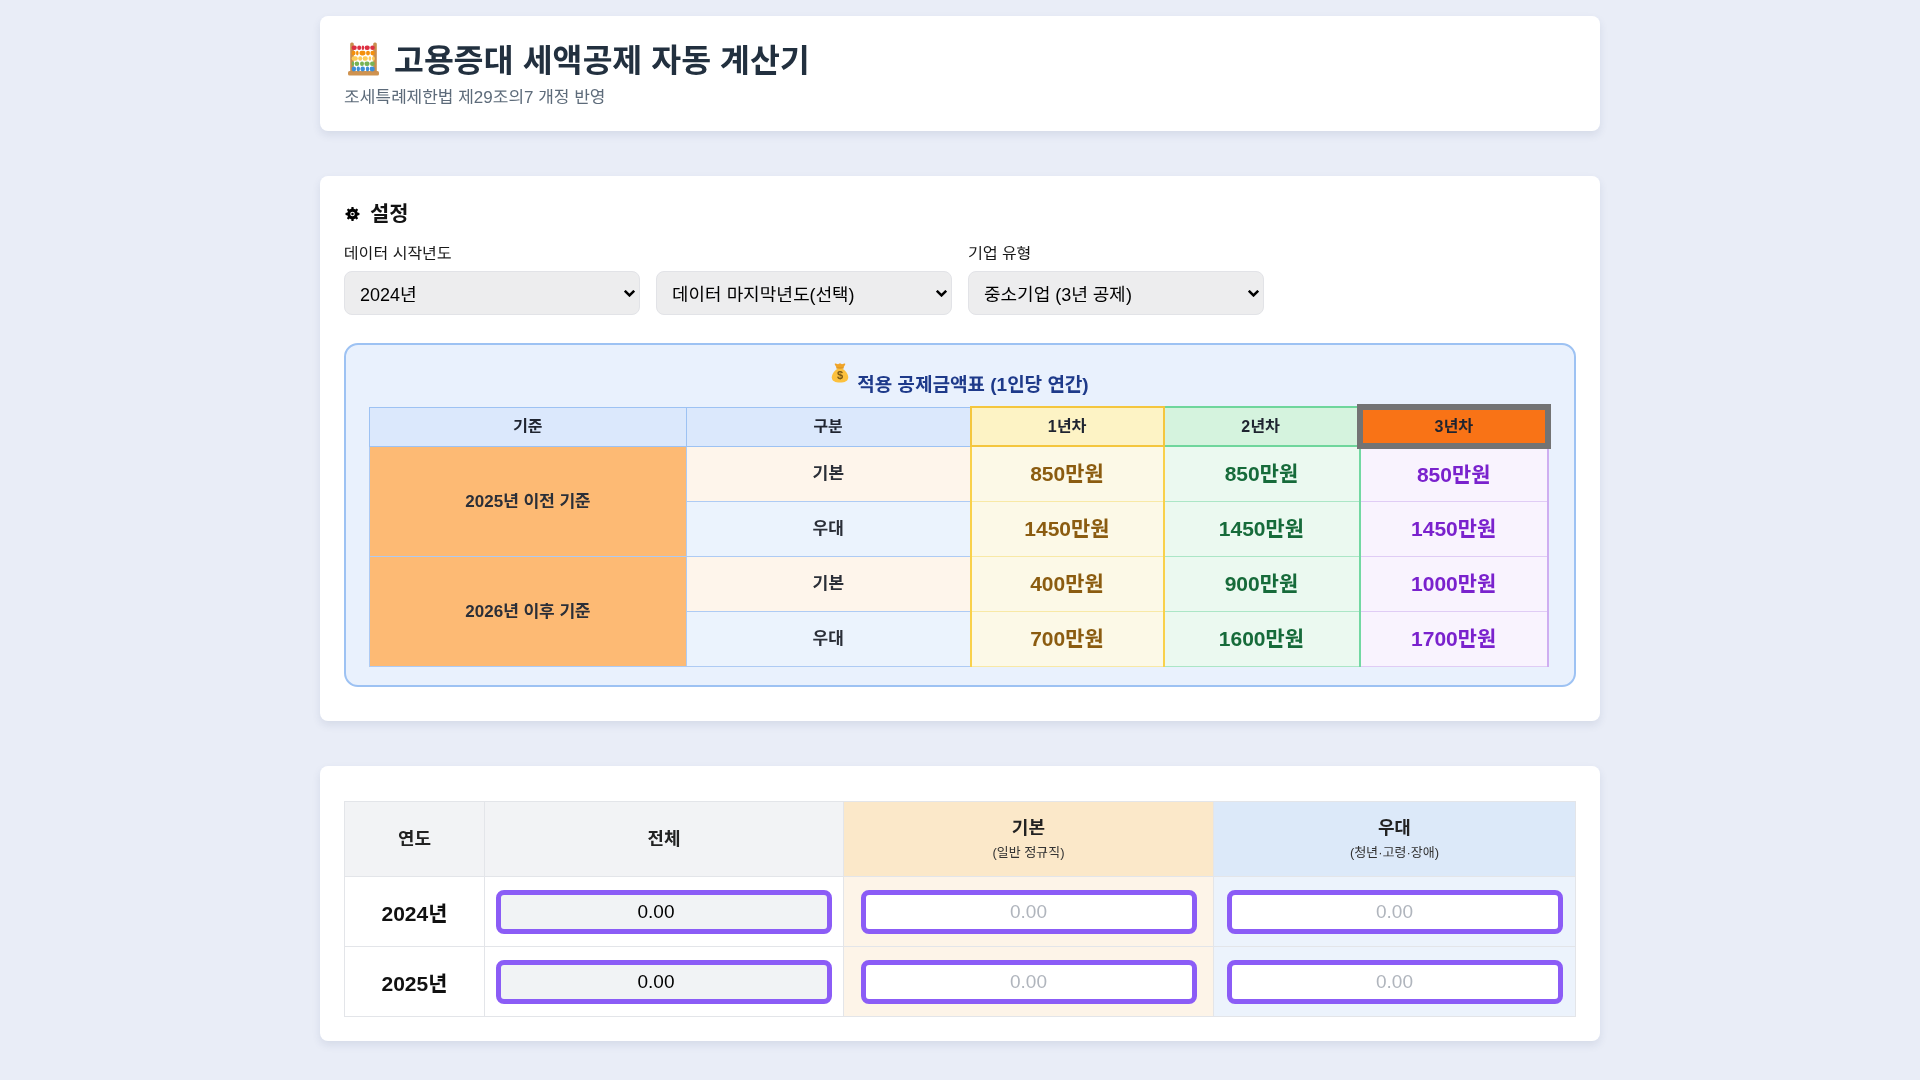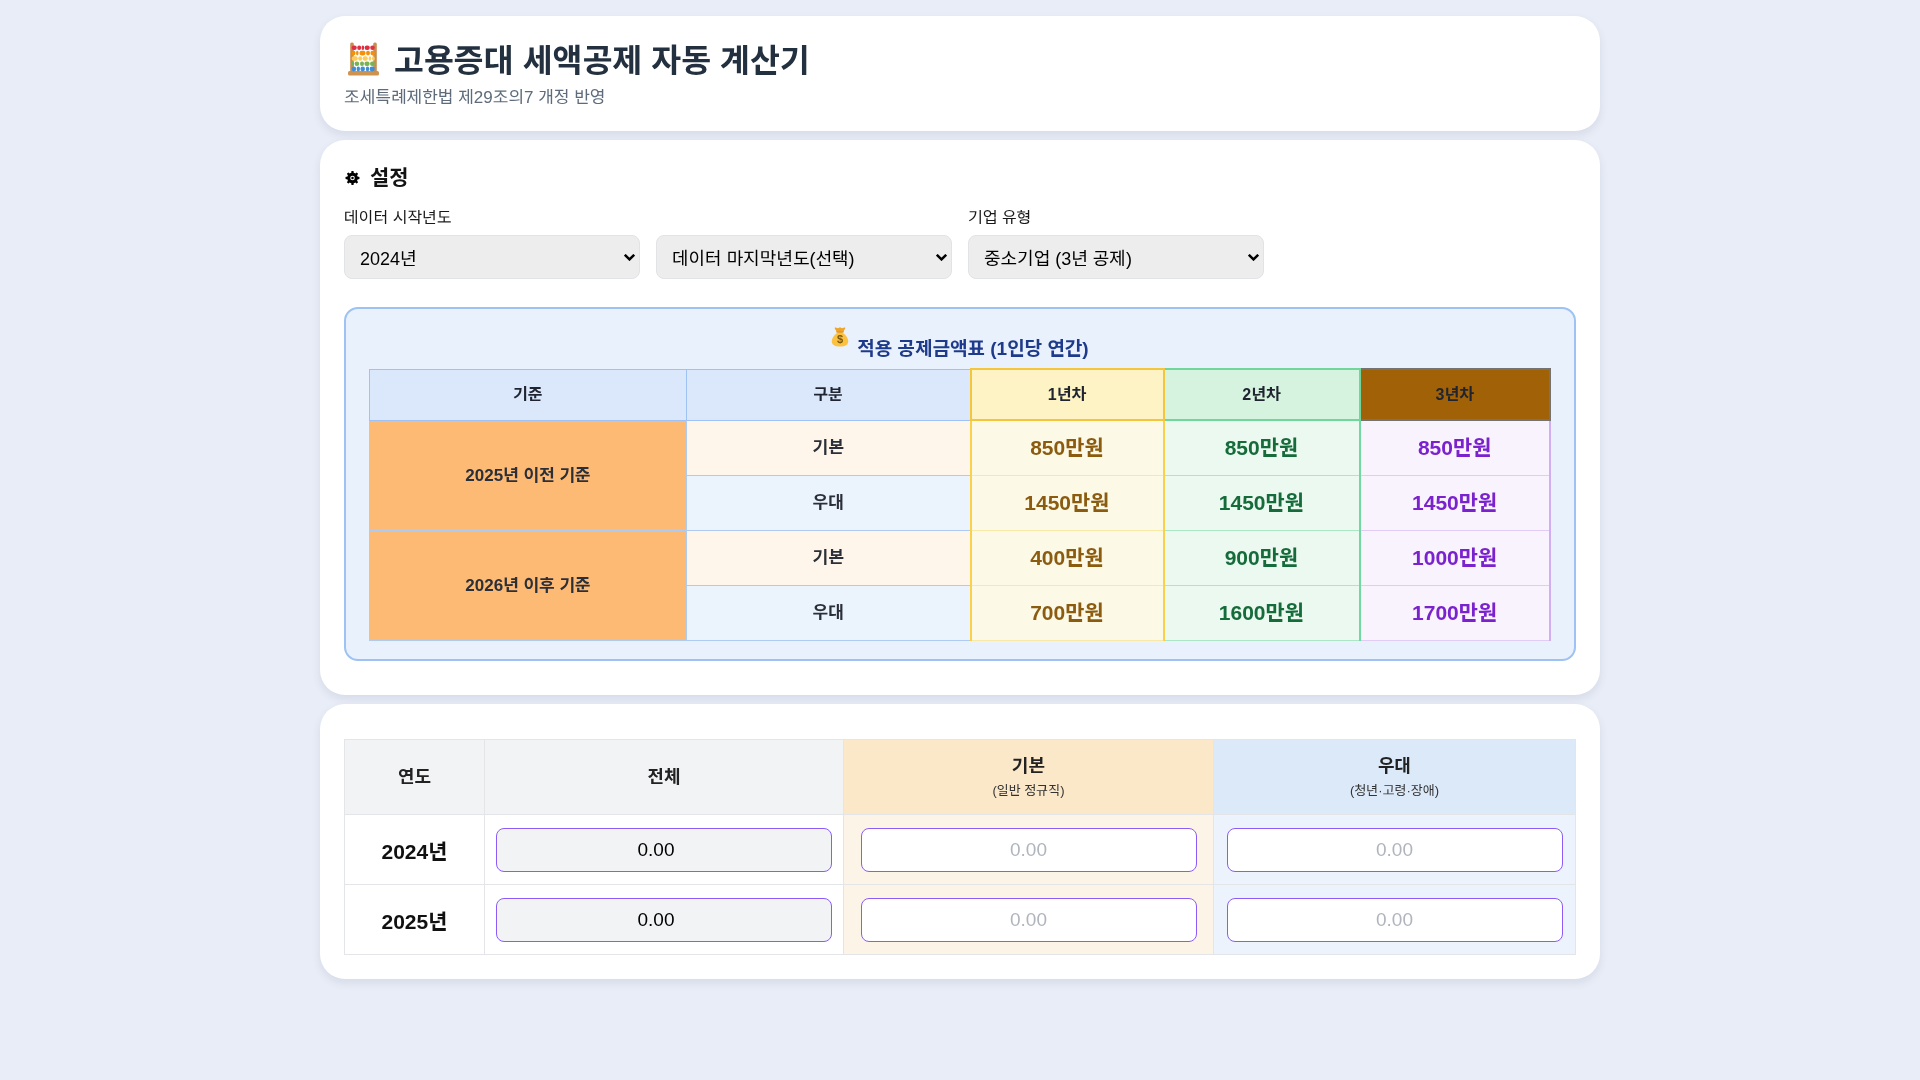--- a/index.html
+++ b/index.html
@@ -1,65 +1,65 @@
 <!DOCTYPE html>
 <html lang="ko"><head>
 <meta charset="utf-8">
 <title>고용증대 세액공제 자동 계산기</title>
 <style>
 *{margin:0;padding:0;box-sizing:border-box}
 html,body{background:#e9edf7}
 body{font-family:"Liberation Sans","Noto Sans KR",sans-serif;height:1080px;overflow:hidden}
 .wrap{width:1280px;margin:0 auto;padding-top:16px}
-.card{background:#fff;border-radius:25px;box-shadow:0 4px 9px rgba(35,55,105,0.10);padding:24px;margin-bottom:9px}
+.card{background:#fff;border-radius:8px;box-shadow:0 4px 9px rgba(35,55,105,0.10);padding:24px;margin-bottom:45px}
 .c1{padding:23px 24px 21px}
 h1{font-size:32.5px;font-weight:700;color:#22303f;display:flex;align-items:center;line-height:40px}
 h1 .ico{margin:0 14px 0 3px;flex:0 0 auto;display:block}
 .sub{margin-top:7px;font-size:17px;line-height:24px;color:#5d6b7a}
 h2{font-size:21px;font-weight:700;color:#131313;display:flex;align-items:center;line-height:28px}
 .h23{font-size:24px;line-height:30px}
 h2 .ico{margin-right:10px;flex:0 0 auto;display:block}
 .grid{display:grid;grid-template-columns:1fr 1fr 1fr 1fr;column-gap:16px;row-gap:18px;margin-top:15px}
 .fld label{display:block;font-size:16px;line-height:20px;color:#191919;margin-bottom:8px;position:relative;top:1px}
 .fld{align-self:end}
 .sel{position:relative}
 .sel select{appearance:none;-webkit-appearance:none;width:100%;height:44px;font-family:"Liberation Sans","Noto Sans KR",sans-serif;font-size:18px;color:#000;background:#ededee;border:1px solid #e2e3e7;border-radius:8px;padding:4px 34px 0 15px}
 .sel svg{position:absolute;right:5px;top:19px;pointer-events:none}
 .bluebox{margin-top:28px;border:2px solid #9dc2f3;border-radius:14px;background:#e9f1fd;padding:16px 23px 18px}
 .bbt{text-align:center;font-size:19px;line-height:24px;font-weight:700;color:#1e3a8a}
 .bbt .ico{display:inline-block;vertical-align:-4px;margin-right:8px}
 table{border-collapse:collapse;table-layout:fixed;width:100%}
 .t1{margin-top:19px}
 .t1 th,.t1 td{text-align:center;vertical-align:middle}
-.t1 th{height:51px;font-size:16px;line-height:16px;font-weight:700;color:#1f2430}
+.t1 th{height:39px;font-size:16px;line-height:16px;font-weight:700;color:#1f2430}
 .t1 td{height:55px}
 .t1 .lab{font-size:17px;line-height:17px;font-weight:700;color:#2b2f38}
 .t1 .val{font-size:21px;line-height:21px;font-weight:700}
 .hb{background:#dbe8fc;border:1px solid #9dc2f3}
 .hy{background:#fdf3c5;border:2px solid #f4c63e}
 .hg{background:#d5f3de;border:2px solid #6fd69c}
-.hp{background:#a16207;border:2px solid #737373}
+.hp{background:#f97316;border:6px solid #737373}
 .bk{background:#fdba74;border:1px solid #aecbf4}
 .bg1{background:#fef5eb;border:1px solid #aecbf4}
 .bu1{background:#ebf3fd;border:1px solid #aecbf4}
 .by{background:#fcf9e7;border:1px solid #f8e9a6;border-left:2px solid #f9d14b;border-right:2px solid #f9d14b;color:#8b5c10}
 .bgr{background:#ebf9f0;border:1px solid #abe6c6;border-left:2px solid #72d8a2;border-right:2px solid #72d8a2;color:#166b3a}
 .bpu{background:#f9f3fe;border:1px solid #e0ccf5;border-left:2px solid #cfaef1;border-right:2px solid #cfaef1;color:#7a22cd}
 .t2{margin-top:11px}
 .t2 th,.t2 td{border:1px solid #e3e5e9;text-align:center;vertical-align:middle}
 .t2 thead th{height:75px;font-size:18px;line-height:24px;font-weight:700;color:#222}
 .t2 thead th small{display:block;font-size:13px;line-height:18px;font-weight:400;color:#333;margin-top:4px}
 .t2 .thg{background:#f2f3f5}
 .t2 .thb{background:#fbe8c9}
 .t2 .thu{background:#dce9f9}
 .t2 tbody td{height:70px}
 .t2 .yr{font-size:21px;line-height:21px;font-weight:700;color:#111;padding:4px 0 0}
 .t2 .cb{background:#fdf4e8}
 .t2 .cu{background:#ecf3fc}
-.t2 input{display:block;margin:2px auto 0;width:336px;height:44px;border:1px solid #8b5cf6;border-radius:8px;font-family:"Liberation Sans","Noto Sans KR",sans-serif;font-size:19px;text-align:center;color:#000;background:#fff}
+.t2 input{display:block;margin:2px auto 0;width:336px;height:44px;border:5px solid #8b5cf6;border-radius:8px;font-family:"Liberation Sans","Noto Sans KR",sans-serif;font-size:19px;text-align:center;color:#000;background:#fff}
 .t2 input.ro{background:#f1f3f5;padding-right:16px}
 .t2 input::placeholder{color:#b0b5bd}
 </style>
 </head>
 <body>
 <div class="wrap">
 
 <div class="card c1">
 <h1>
         <svg class="ico" width="33" height="34" viewBox="0 0 33 34">

